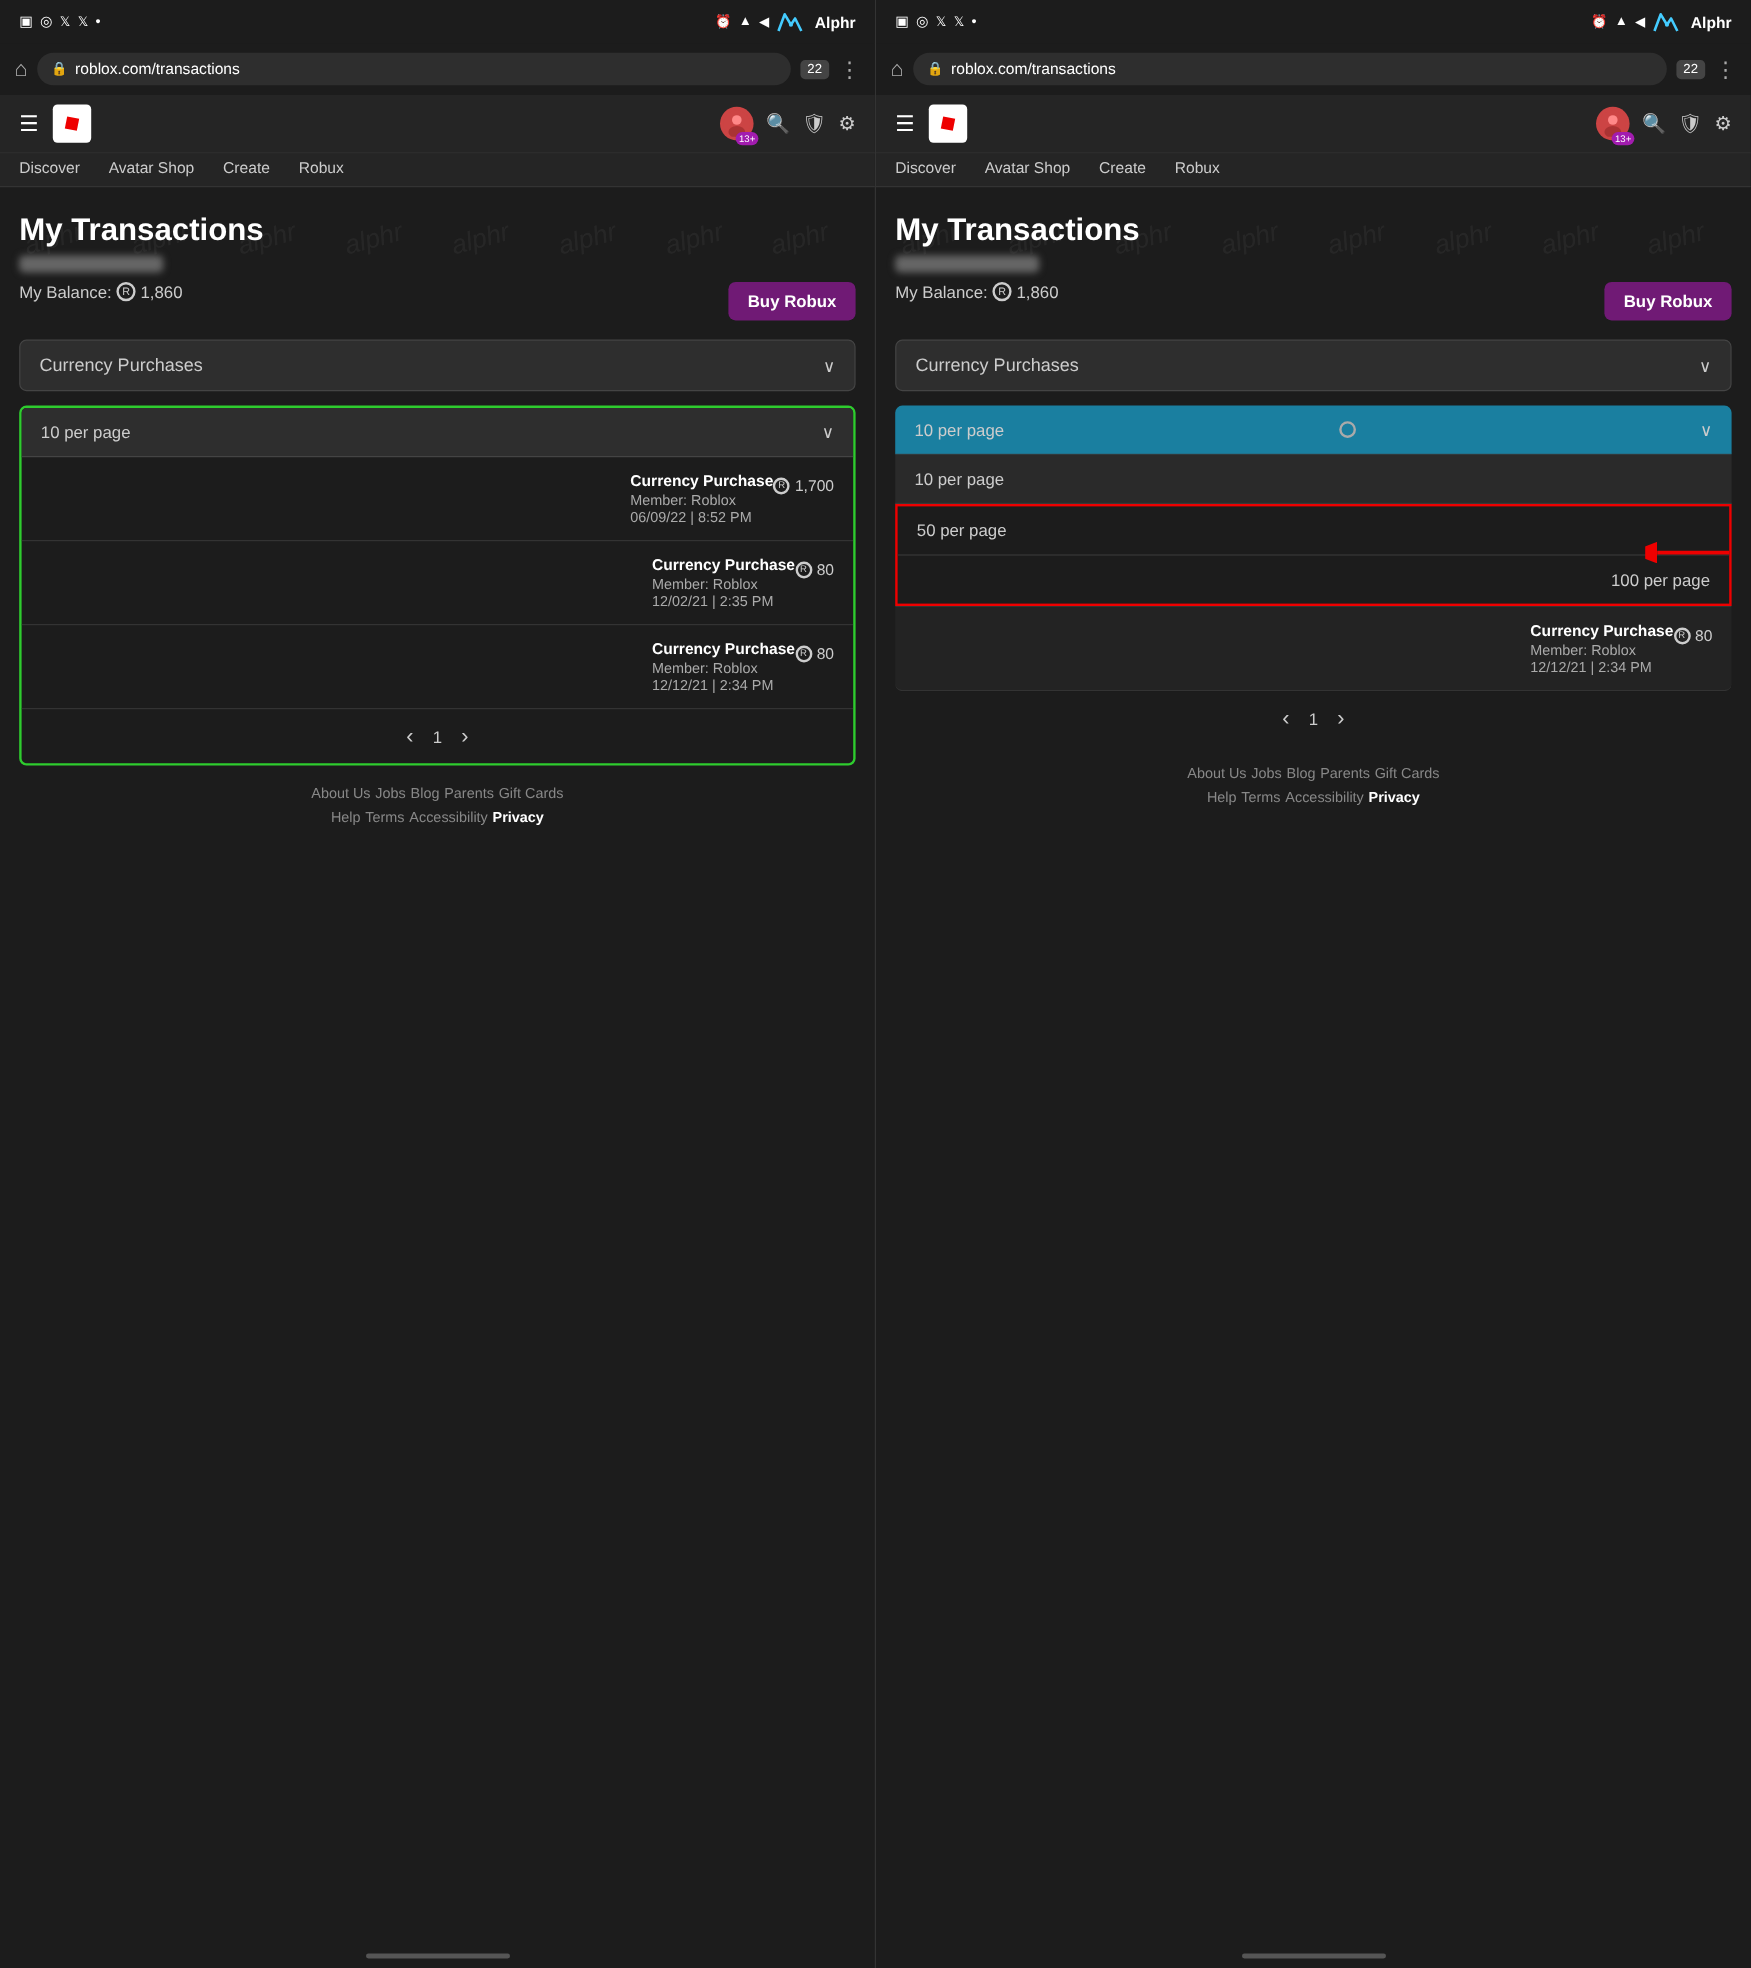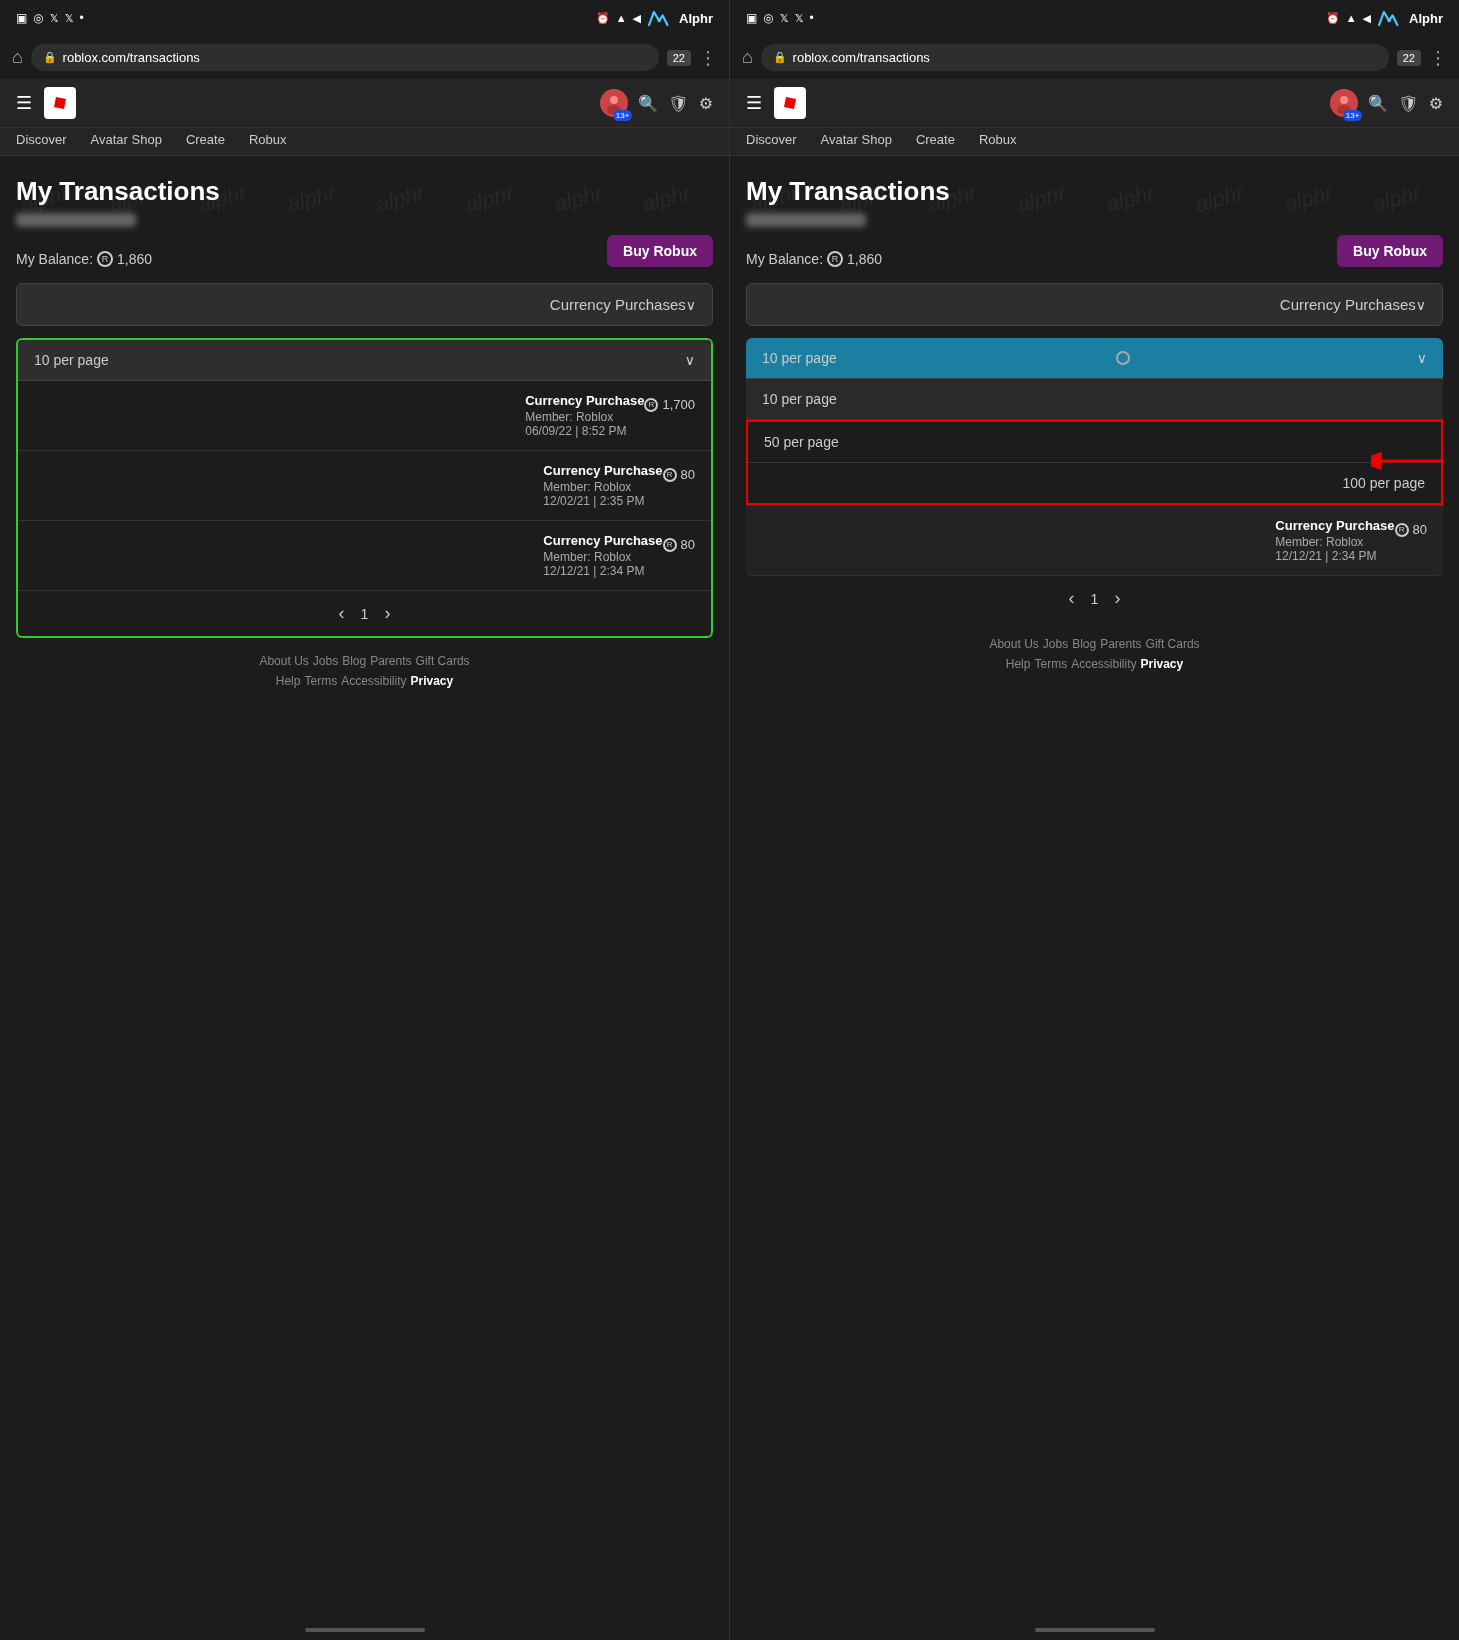--- a/index.html
+++ b/index.html
@@ -123,21 +123,21 @@
       align-items: center;
       justify-content: center;
       font-size: 11px;
       color: #fff;
       position: relative;
     }
     .age-badge {
       position: absolute;
       bottom: -4px;
       right: -4px;
-      background: #1d4ed8;
+      background: #a21caf;
       border-radius: 8px;
       font-size: 8px;
       padding: 1px 3px;
       color: #fff;
     }
 
     
     .page-content {
       padding: 20px 16px;
       flex: 1;
@@ -178,21 +178,21 @@
       height: 14px;
       background: #666;
       border-radius: 4px;
       margin-bottom: 8px;
       filter: blur(3px);
       position: relative;
       z-index: 1;
     }
     .balance-row {
       display: flex;
-      align-items: flex-end;
+      align-items: flex-start;
       justify-content: space-between;
       margin-bottom: 16px;
       position: relative;
       z-index: 1;
     }
     .balance-text {
       color: #ccc;
       font-size: 14px;
       display: flex;
       align-items: center;
@@ -221,21 +221,21 @@
     }
 
     
     .dropdown-select {
       background: #2e2e2e;
       border: 1px solid #444;
       border-radius: 6px;
       padding: 12px 16px;
       display: flex;
       align-items: center;
-      justify-content: flex-end;
+      justify-content: space-between;
       cursor: pointer;
       margin-bottom: 12px;
       position: relative;
       z-index: 1;
     }
     .dropdown-select-text { color: #ccc; font-size: 15px; }
     .chevron-icon { color: #ccc; font-size: 14px; }
 
     
     .table-box {

